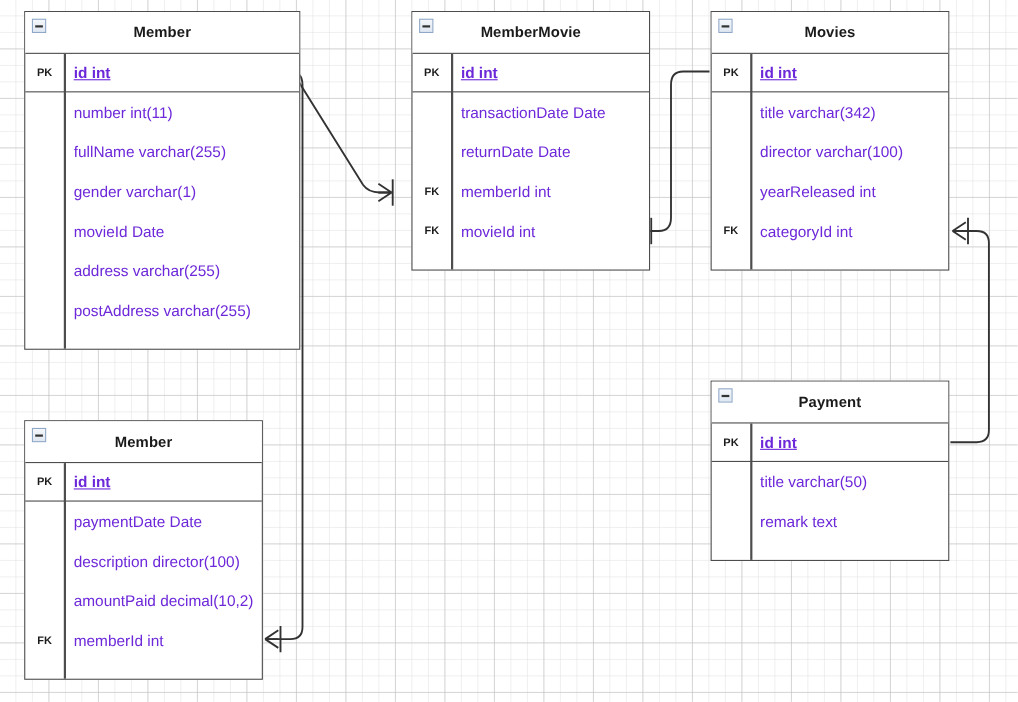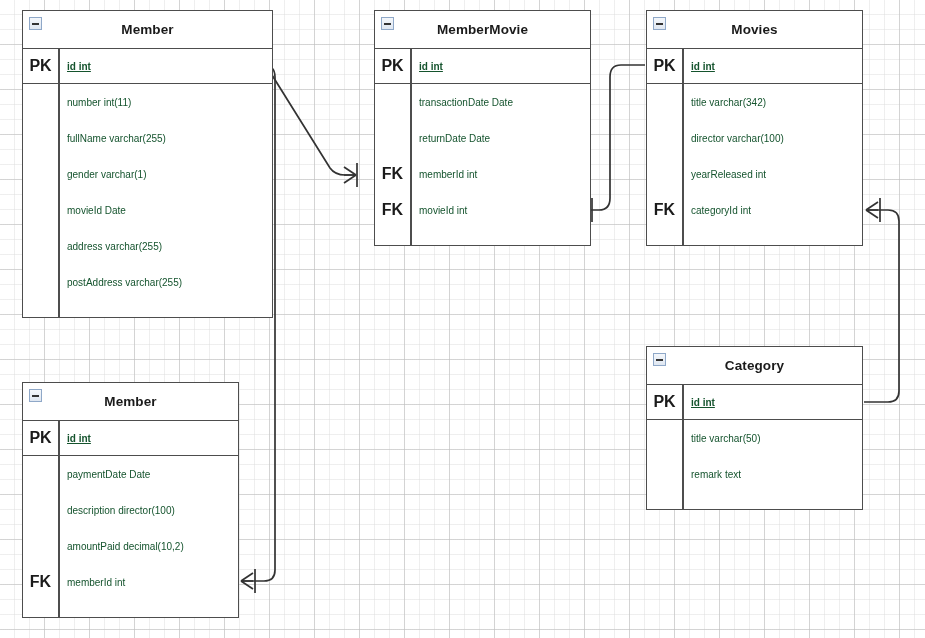--- a/index.html
+++ b/index.html
@@ -64,26 +64,26 @@
     height:36px;
     box-sizing:border-box;
   }
   .row.pk-row{
     border-bottom:1.6px solid #4d4d4d;
     height:35px;
   }
   .row .keycol{
     width:35px;min-width:35px;
     text-align:center;
-    font-size:16px;font-weight:bold;color:#1b1b1b;
+    font-size:10px;font-weight:bold;color:#1b1b1b;
     box-sizing:border-box;
   }
   .row .namecol{
     padding-left:9px;
-    font-size:10px;color:#14532d;
+    font-size:14px;color:#6d28d9;
     white-space:nowrap;
     box-sizing:border-box;
   }
   .row.pk-row .namecol{
     font-weight:bold;text-decoration:underline;
   }
   .row.filler{height:17px;}
 </style>
 </head>
 <body>
@@ -265,21 +265,21 @@
           <span class="keycol"></span>
           <span class="namecol"></span>
         </div>
       </div>
     </div>
     <div class="entity" style="left: 646px; top: 346px; width: 217px;">
       <div class="ent-header">
         <span class="collapse-icon">
           <i></i>
         </span>
-        <span class="ent-title">Category</span>
+        <span class="ent-title">Payment</span>
       </div>
       <div class="ent-body">
         <div class="row pk-row">
           <span class="keycol">PK</span>
           <span class="namecol">id int</span>
         </div>
         <div class="row">
           <span class="keycol"></span>
           <span class="namecol">title varchar(50)</span>
         </div>

